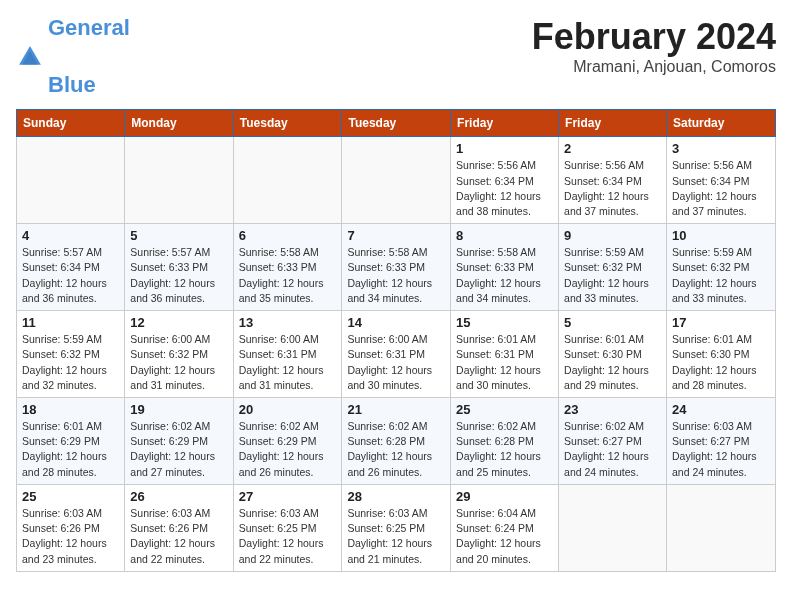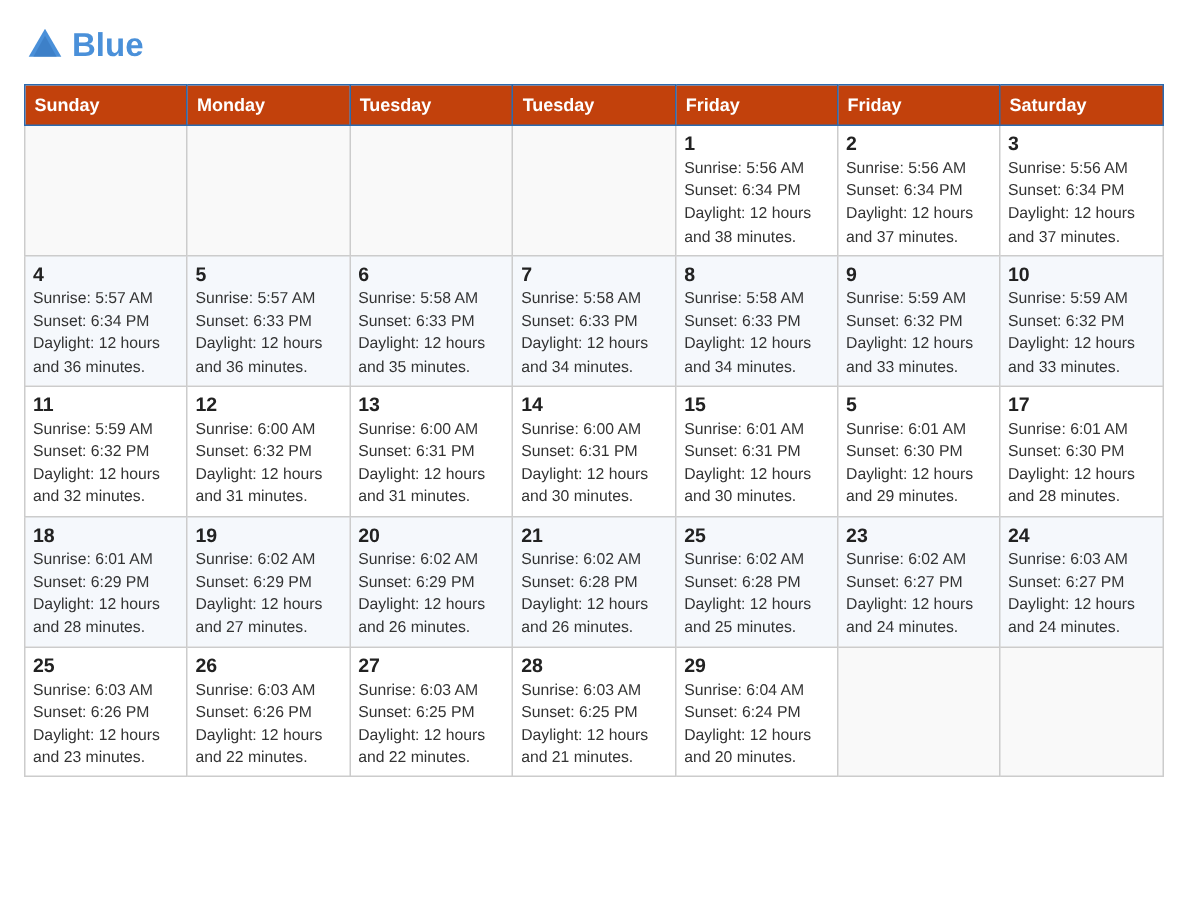--- a/index.html
+++ b/index.html
@@ -92,22 +92,27 @@
 </head>
 <body>
 
 <div class="header">
   <div class="logo">
     <svg class="logo-icon" viewBox="0 0 36 36">
       <polygon points="18,4 32,28 4,28" fill="#4a90d9"></polygon>
       <polygon points="18,10 28,28 8,28" fill="#2a6aaf" opacity="0.4"></polygon>
     </svg>
     <div>
-      <div class="logo-text" style="color:#4a90d9;">Blue</div>
+      <div class="logo-text"><span>General</span></div>
+      <div class="logo-text" style="color:#4a90d9;margin-top:33px;">Blue</div>
     </div>
+  </div>
+  <div class="title-block">
+    <h1>February 2024</h1>
+    <h2>Mramani, Anjouan, Comoros</h2>
   </div>
 </div>
 
 <table>
   <thead>
     <tr>
     <th>Sunday</th>
         <th>Monday</th>
         <th>Tuesday</th>
         <th>Tuesday</th>

